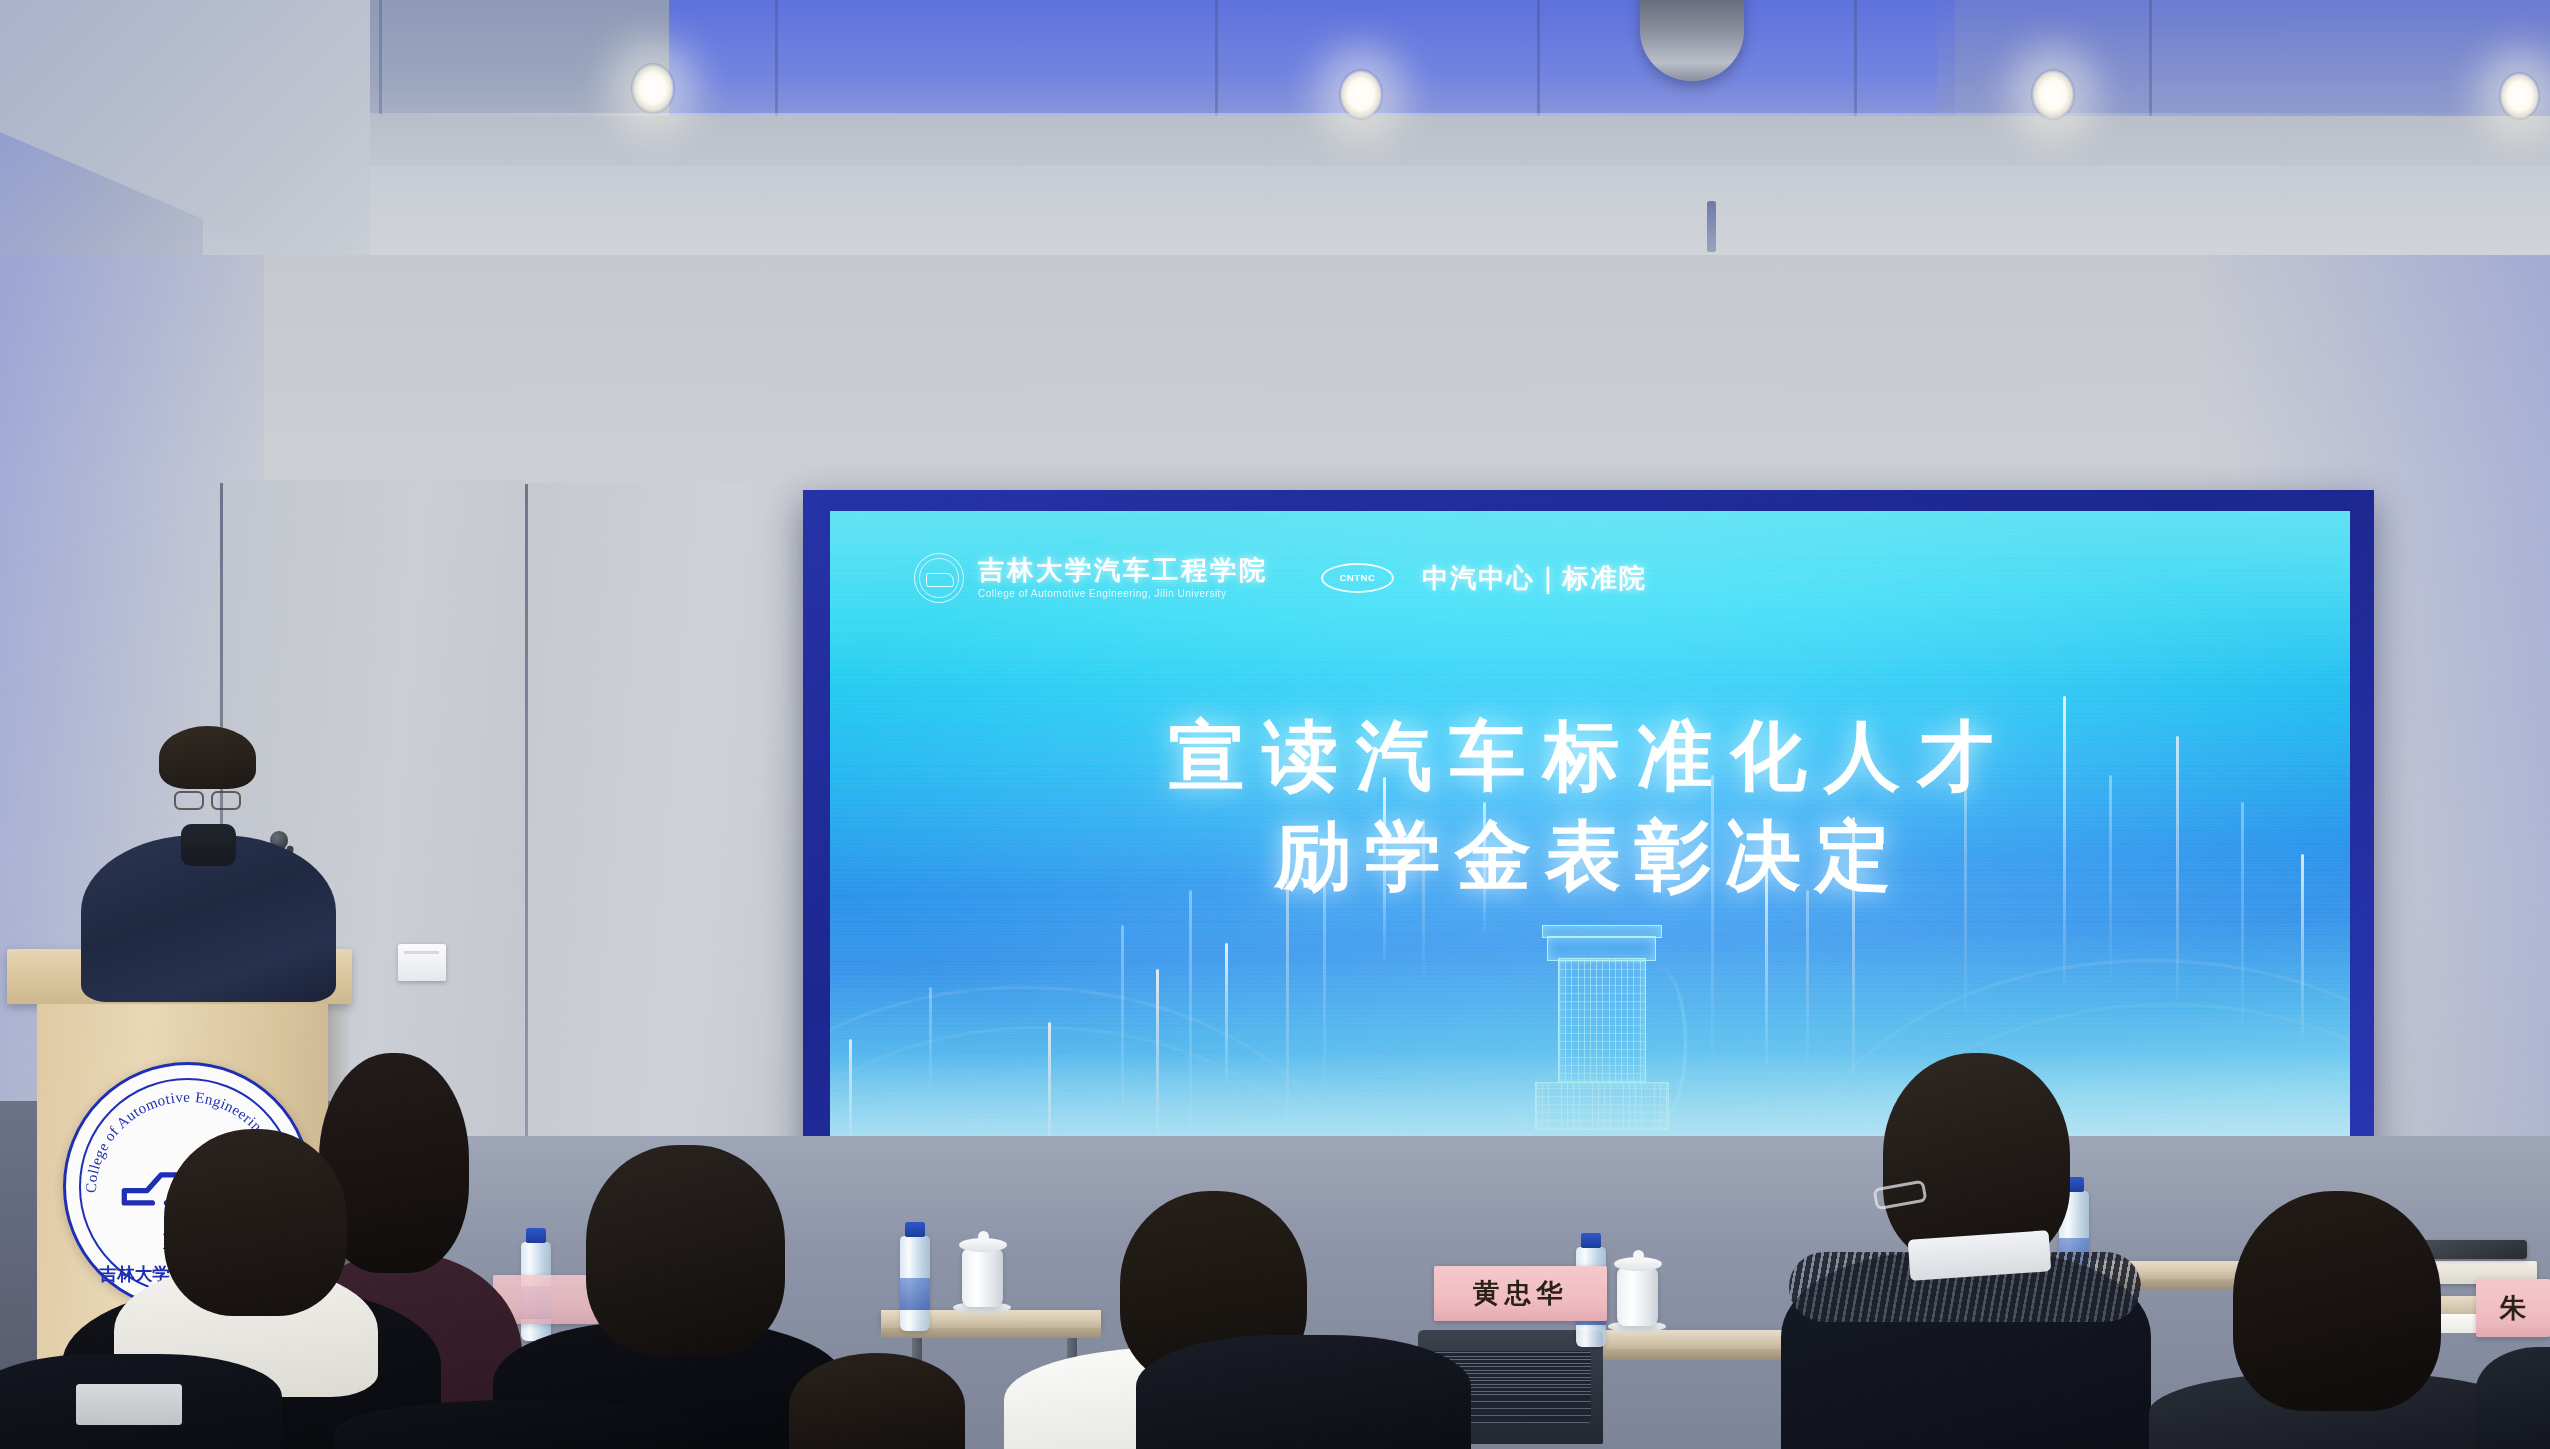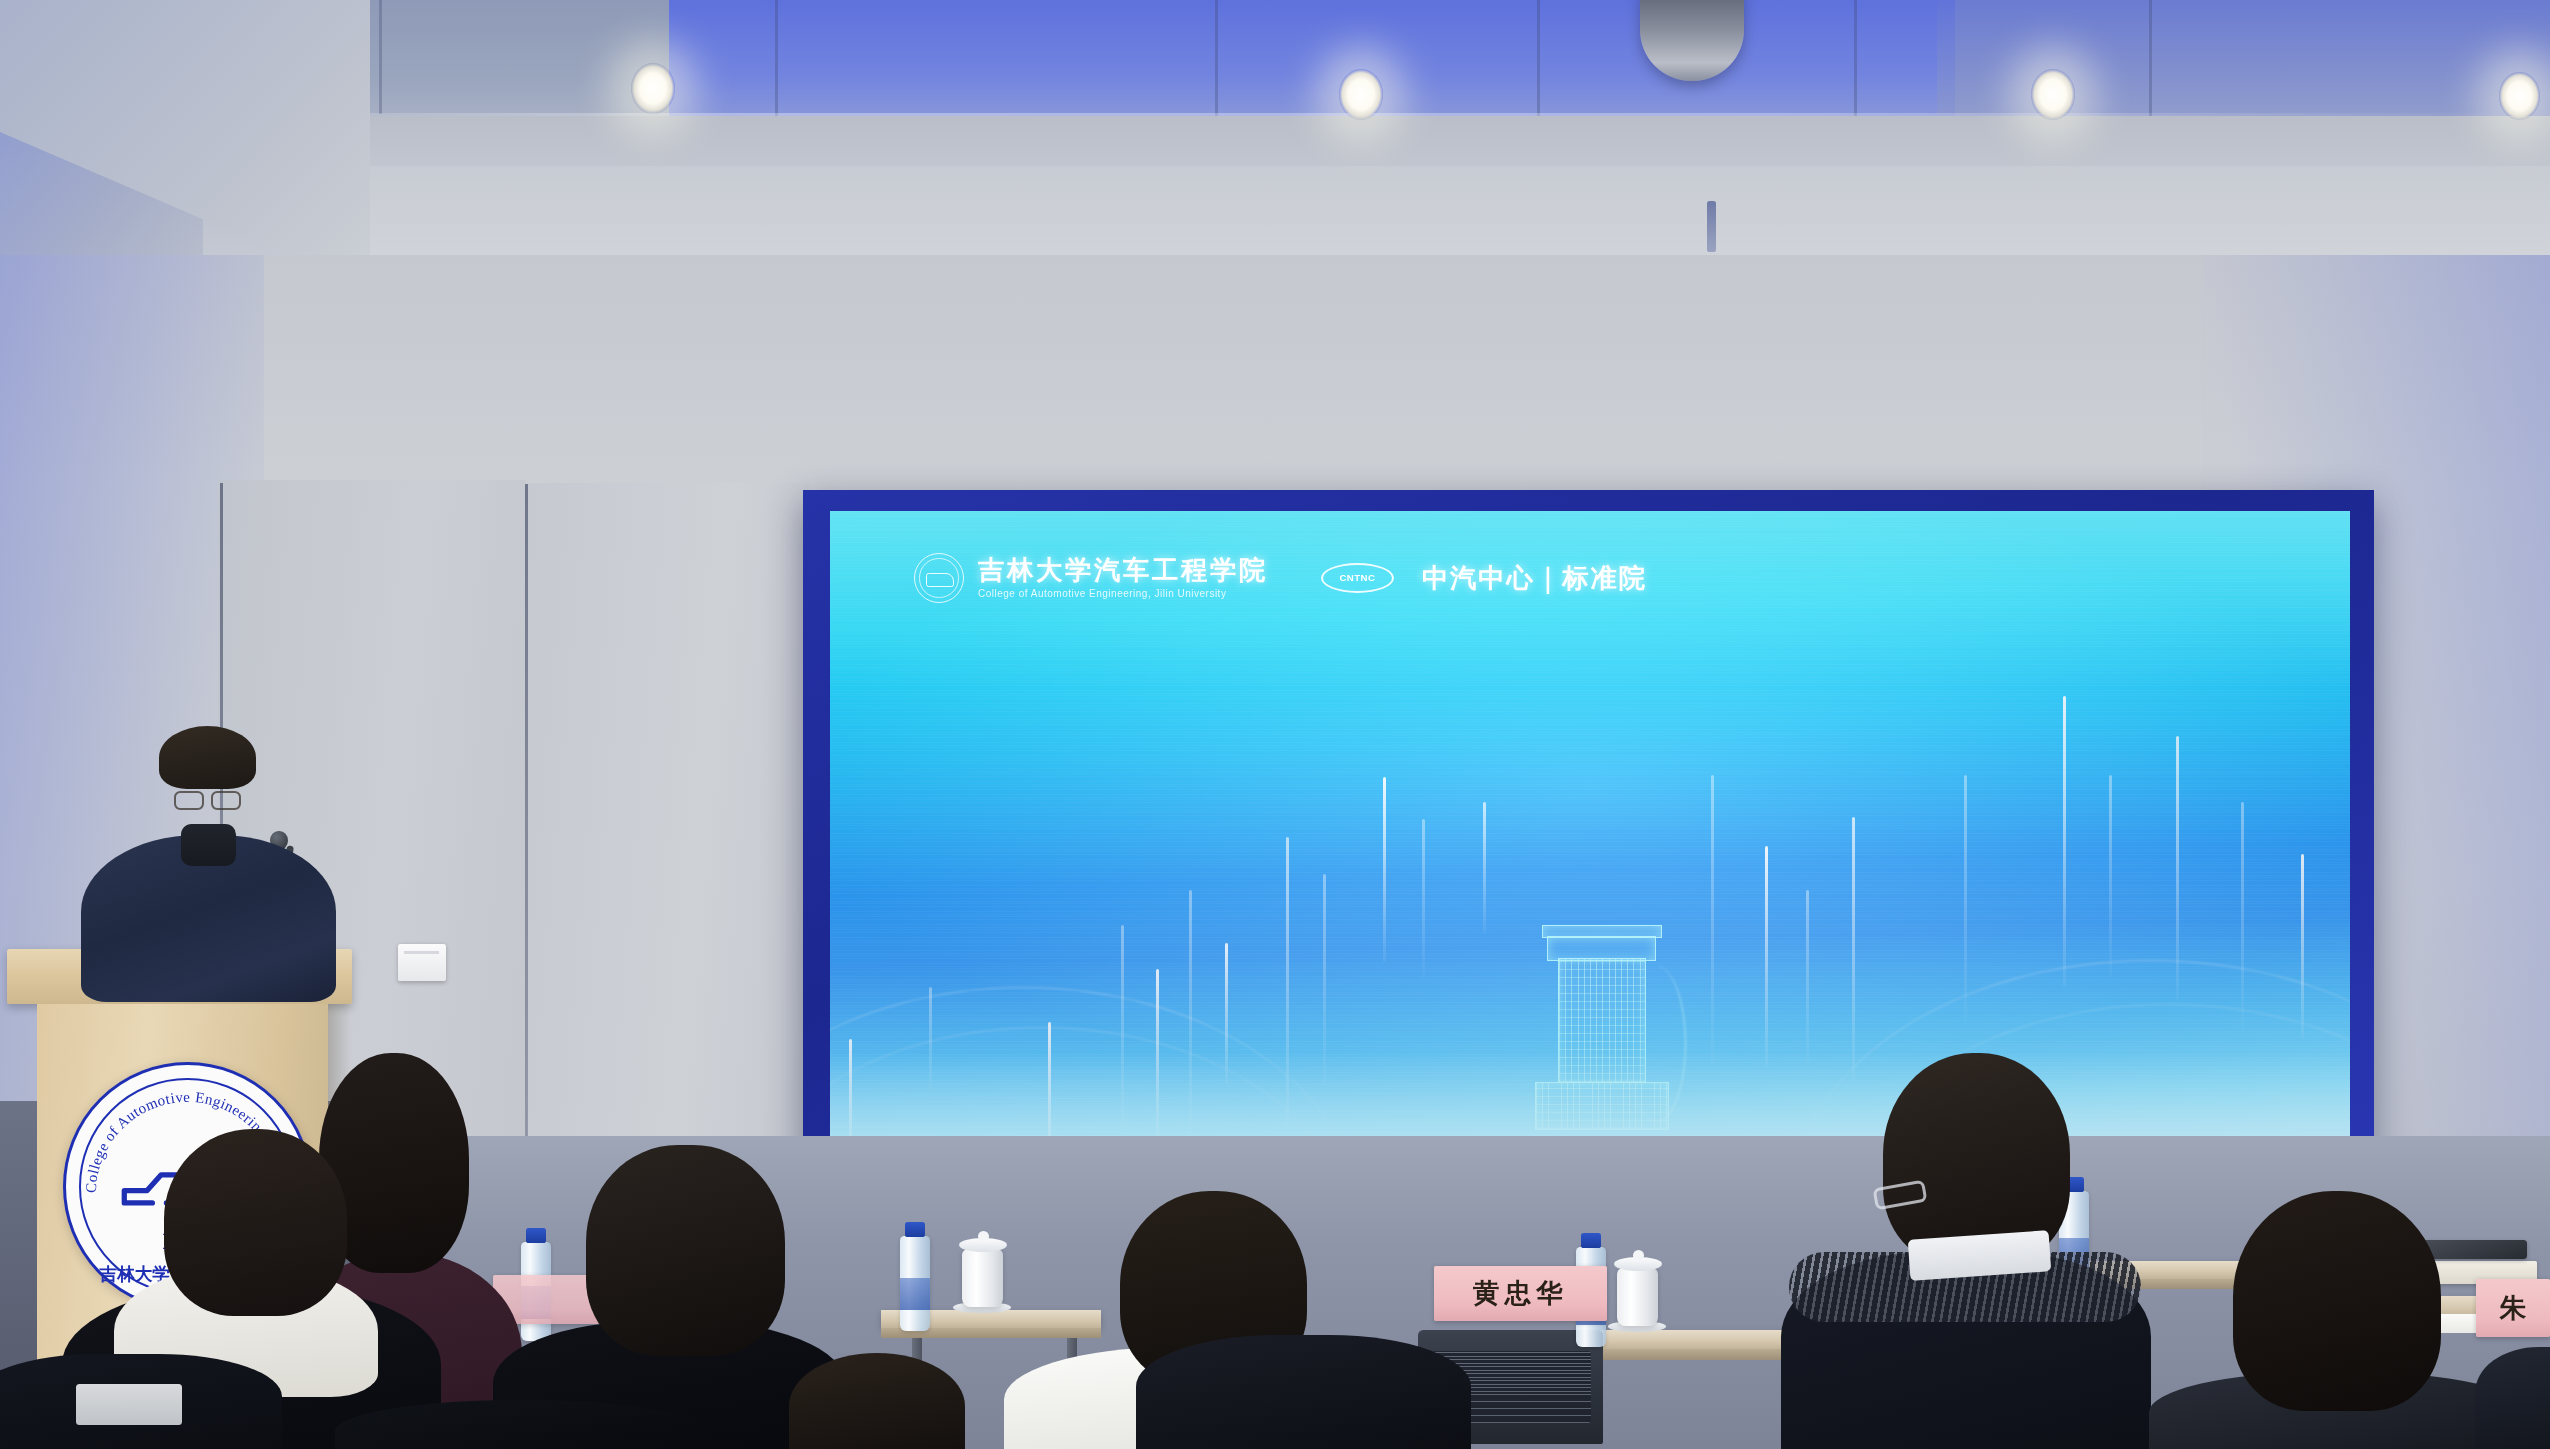--- a/index.html
+++ b/index.html
@@ -306,20 +306,24 @@
         </div>
       </div>
       <div style="display:flex;align-items:center;gap:28px;">
         <div class="catarc-oval">
           <span>CNTNC</span>
         </div>
         <div class="catarc-cn">中汽中心｜标准院</div>
       </div>
     </div>
 
+    <div class="slide-title">
+      <div>宣读汽车标准化人才</div>
+      <div class="l2">励学金表彰决定</div>
+    </div>
   </div>
 
   <div class="floor"></div>
   <div style="position:absolute;left:0;top:1101px;width:440px;height:349px;background:linear-gradient(180deg,#6c7386,#53586a);"></div>
   <div style="position:absolute;left:350px;top:1141px;width:458px;height:308px;background:linear-gradient(180deg,#8d94a6,#6f footer 1%,#6e7486);"></div>
 
   <div class="podium-top"></div>
   <div class="podium-body"></div>
   <div class="podium-shadow"></div>
 

